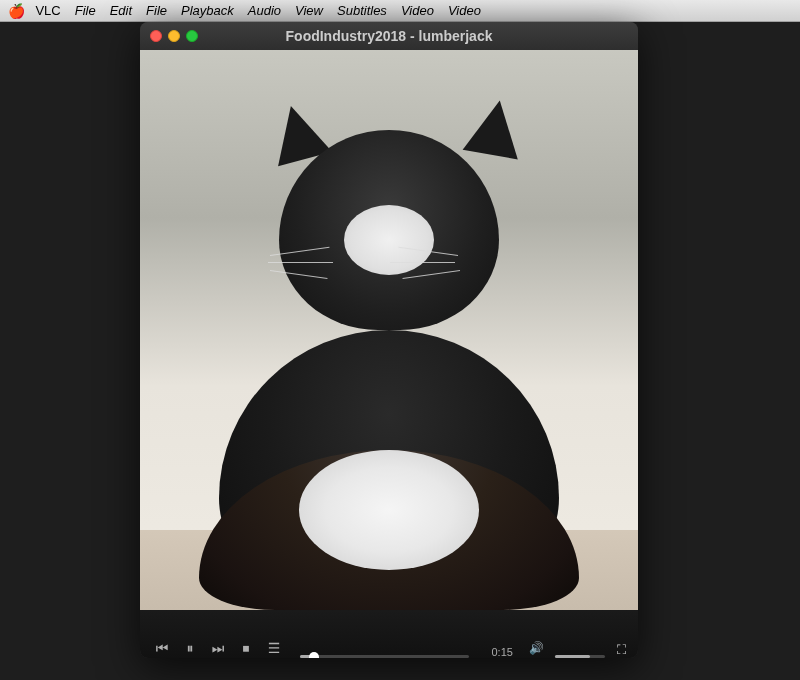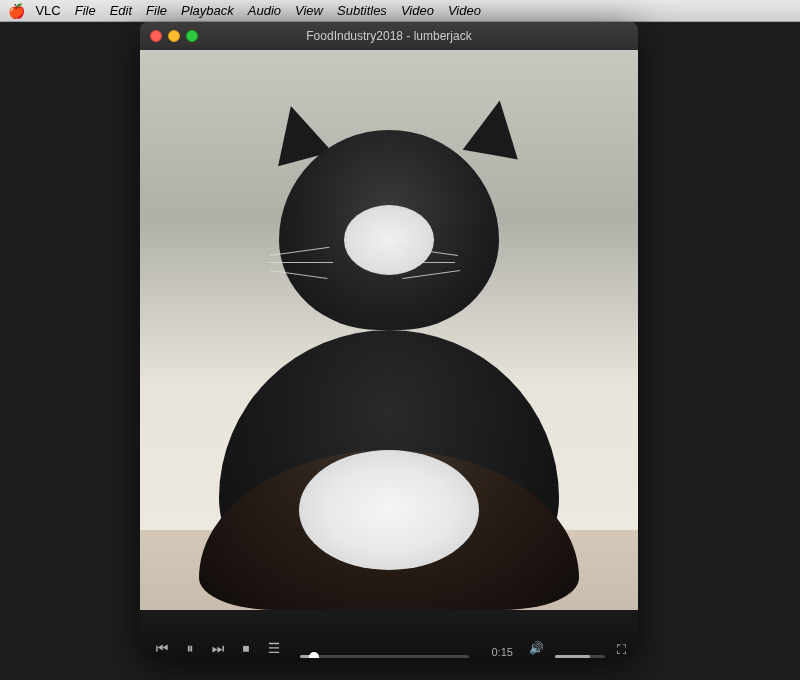--- a/index.html
+++ b/index.html
@@ -89,23 +89,24 @@
       width: 12px;
       height: 12px;
       border-radius: 50%;
       background: #28c840;
       border: 1px solid #1aab29;
     }
     .titlebar-title {
       position: absolute;
       left: 50%;
       transform: translateX(-50%);
-      font-size: 12px;
+      font-size: 14px;
       color: #ccc;
       white-space: nowrap;
+      font-weight: bold;
     }
 
     
     .video-area {
       flex: 1;
       background: #000;
       position: relative;
       overflow: hidden;
       display: flex;
       align-items: center;

